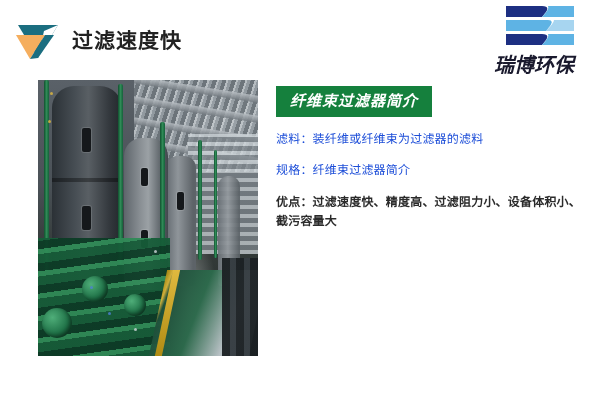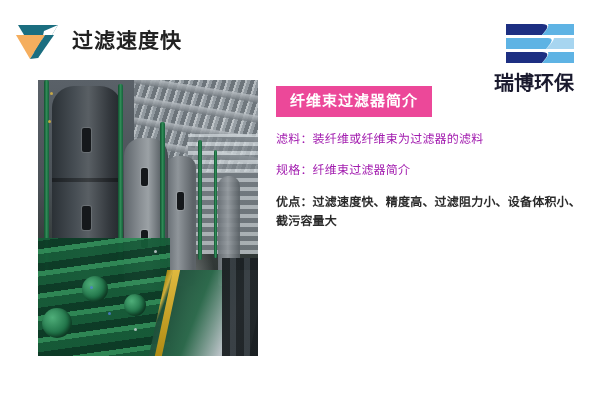--- a/index.html
+++ b/index.html
@@ -41,23 +41,24 @@
     font-weight: bold;
     letter-spacing: 1px;
     color: #222222;
     line-height: 30px;
     white-space: nowrap;
   }
 
   .company-logo {
     position: absolute;
     right: 6px;
-    top: 22px;
+    top: 4px;
     width: 120px;
     height: 70px;
+    font-style: italic;
   }
   .company-logo-mark {
     position: absolute;
     left: 28px;
     top: 0px;
     width: 76px;
     height: 44px;
   }
   .company-logo-mark svg { display: block; }
   .company-name {
@@ -228,38 +229,39 @@
 
   
   .info-panel {
     position: absolute;
     left: 276px;
     top: 86px;
     width: 312px;
   }
   .section-badge {
     display: inline-block;
-    background: #ec4899;
+    background: #15803d;
     color: #ffffff;
     font-size: 15px;
     font-weight: bold;
     letter-spacing: 1px;
     padding: 7px 14px 8px 14px;
     line-height: 16px;
     white-space: nowrap;
+    font-style: italic;
   }
   .spec-list {
     margin: 0;
     padding: 0;
     list-style: none;
   }
   .spec-item {
     font-size: 12px;
     line-height: 17px;
-    color: #a21caf;
+    color: #1d4ed8;
     margin-top: 14px;
     letter-spacing: .2px;
   }
   .spec-item.emphasis {
     font-weight: bold;
     color: #2b2b2b;
     line-height: 19px;
   }
   .spec-item.closing {
     line-height: 19px;

